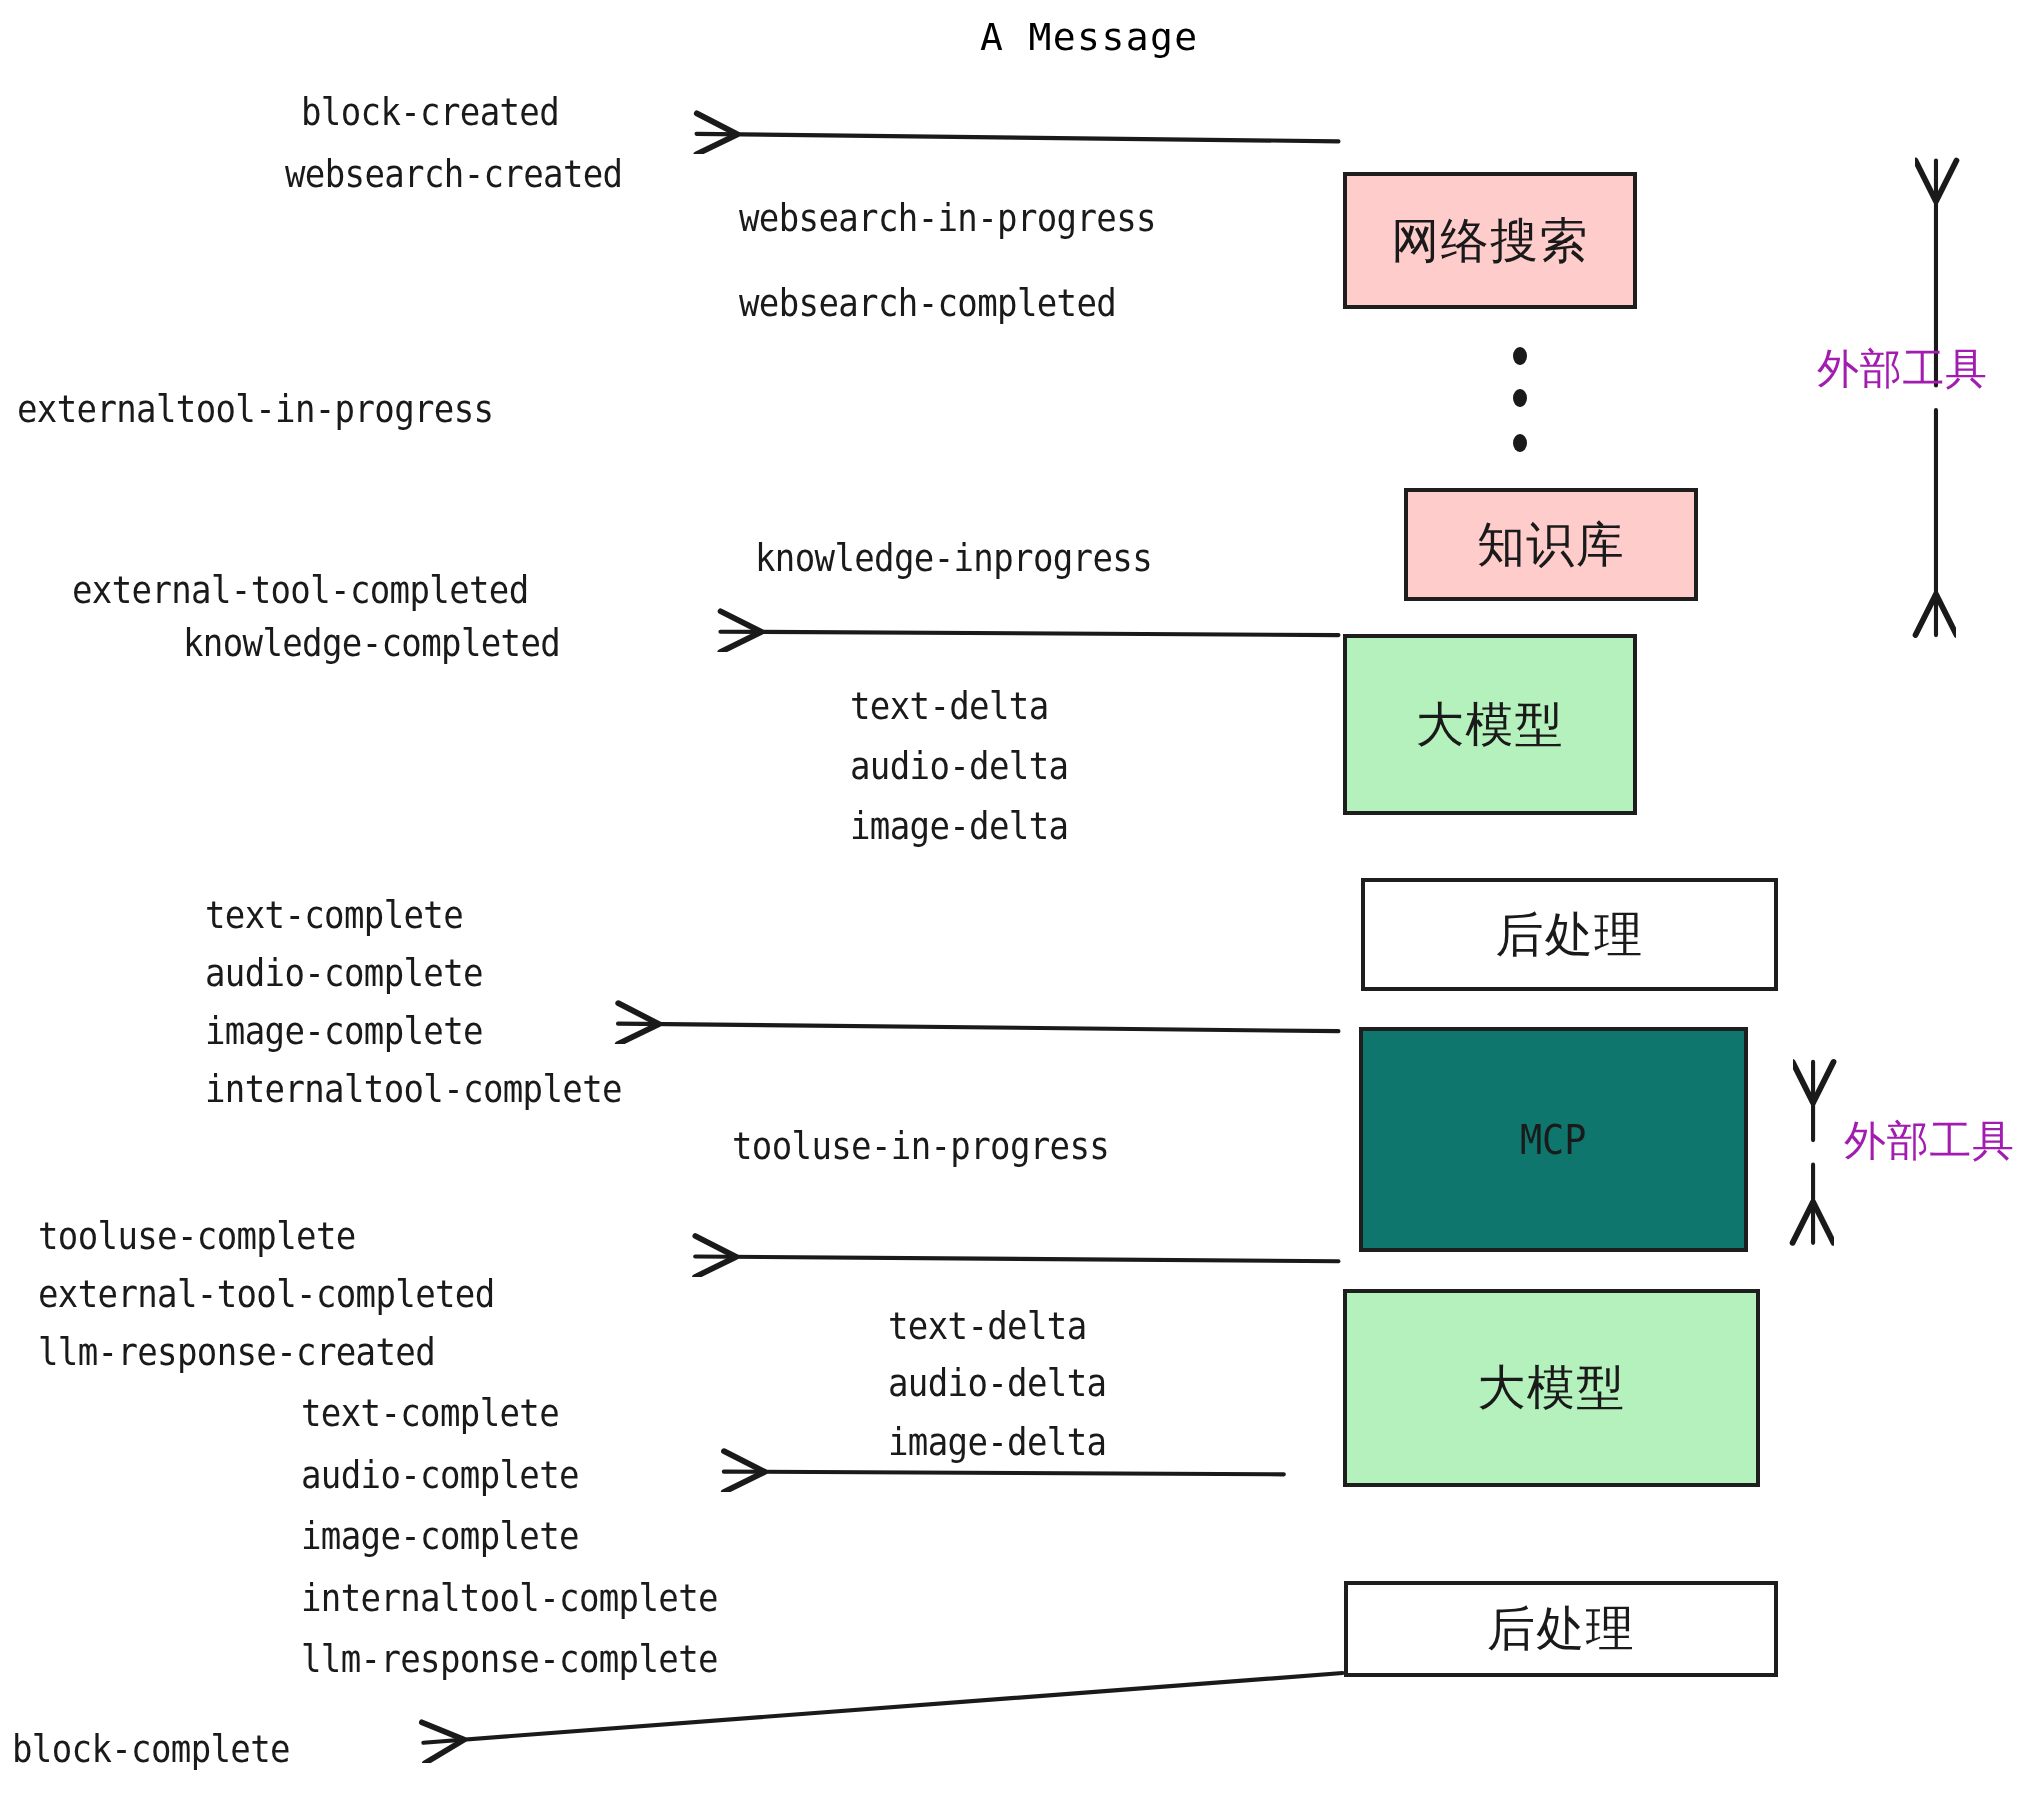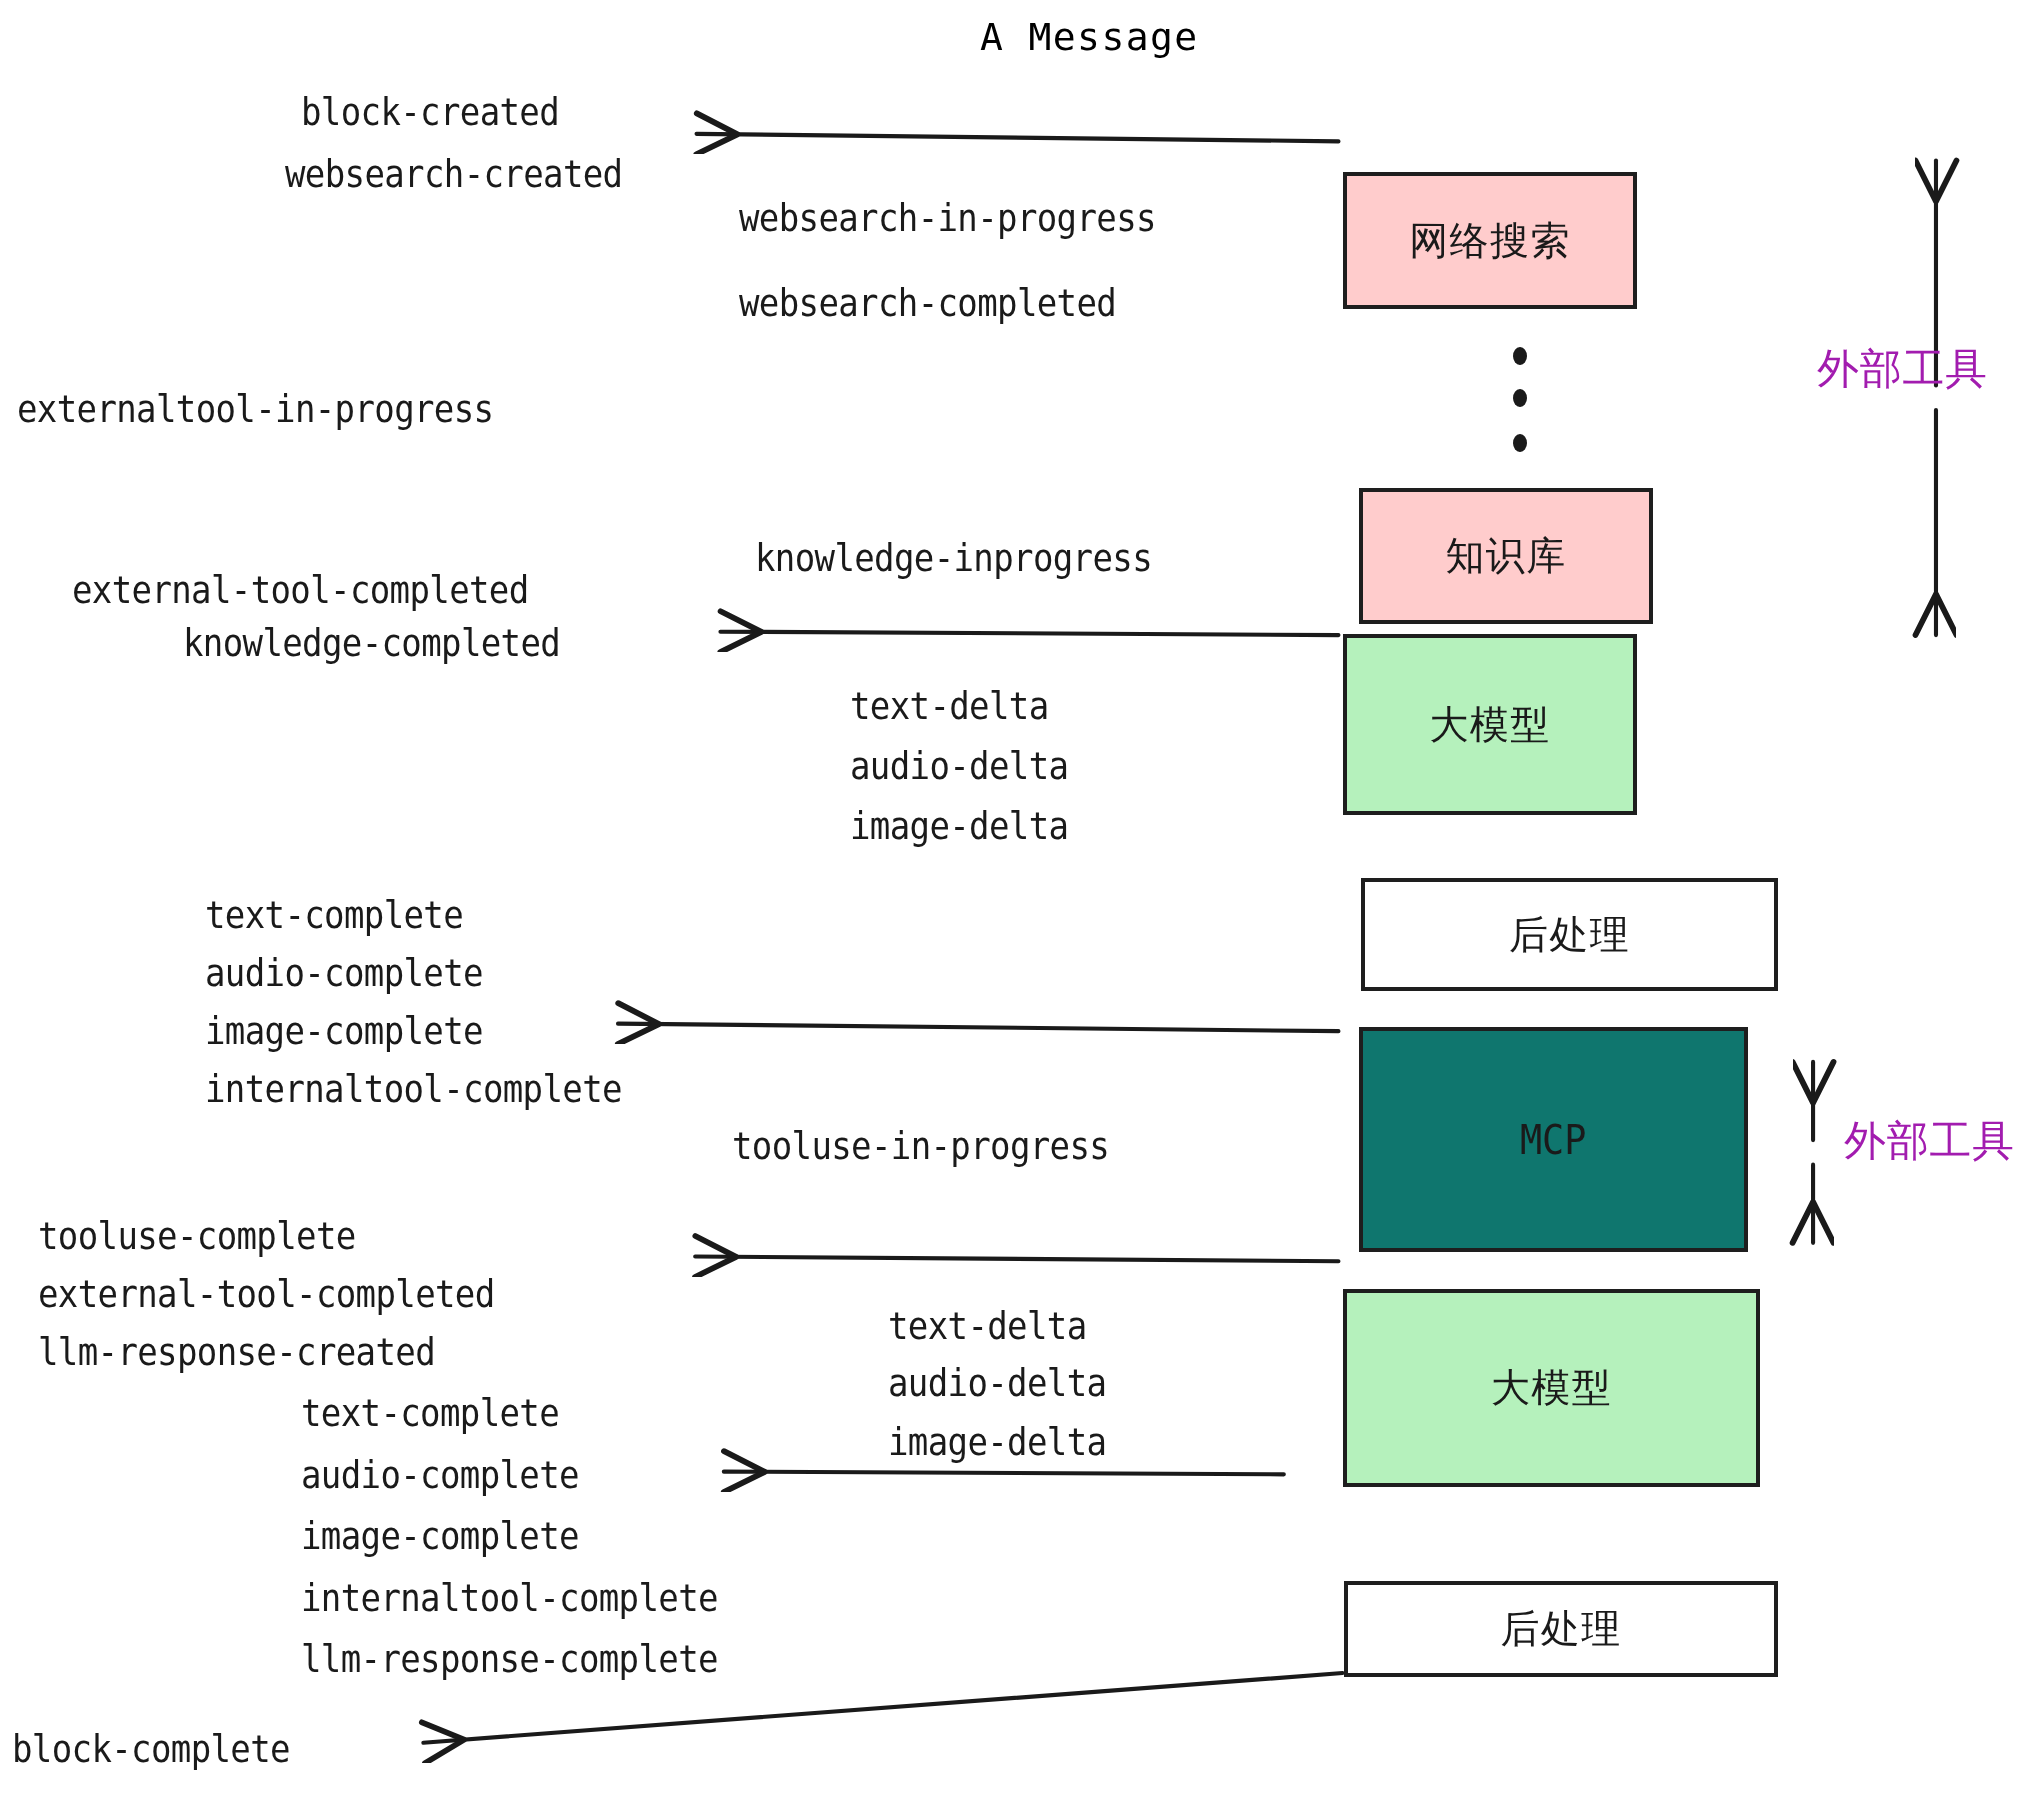--- a/index.html
+++ b/index.html
@@ -47,21 +47,21 @@
   .box {
     position: absolute;
     border: 4.8px solid #1e1e1e;
     box-sizing: border-box;
     display: flex;
     align-items: center;
     justify-content: center;
   }
   .box-label {
     font-family: Liberation Mono, monospace;
-    font-size: 39px;
+    font-size: 48px;
     color: #1a1a1a;
     white-space: pre;
     letter-spacing: 1.4px;
   }
   .box-label.mono {
     font-family: "DejaVu Sans Mono", monospace;
     font-size: 40px;
     letter-spacing: 0px;
     transform: scaleX(0.92);
   }
@@ -110,21 +110,21 @@
         <line x1="2655" y1="1705.5" x2="2655" y2="1820" marker-end="url(#ah-up)"></line>
       </g>
   </svg>
 
   <div class="title" style="left:980px; top:15px;">A Message</div>
 
   <div id="box-layer">
       <div class="box" style="left: 1343px; top: 172px; width: 294px; height: 137px; background: rgb(255, 204, 204);">
         <span class="box-label">网络搜索</span>
       </div>
-      <div class="box" style="left: 1359px; top: 488px; width: 294px; height: 136px; background: rgb(255, 204, 204);">
+      <div class="box" style="left: 1404px; top: 488px; width: 294px; height: 113px; background: rgb(255, 204, 204);">
         <span class="box-label">知识库</span>
       </div>
       <div class="box" style="left: 1343px; top: 634px; width: 294px; height: 181px; background: rgb(181, 241, 188);">
         <span class="box-label">大模型</span>
       </div>
       <div class="box" style="left: 1361px; top: 878px; width: 417px; height: 113px; background: rgb(255, 255, 255);">
         <span class="box-label">后处理</span>
       </div>
       <div class="box" style="left: 1359px; top: 1027px; width: 389px; height: 225px; background: #0f766e;">
         <span class="box-label mono">MCP</span>

